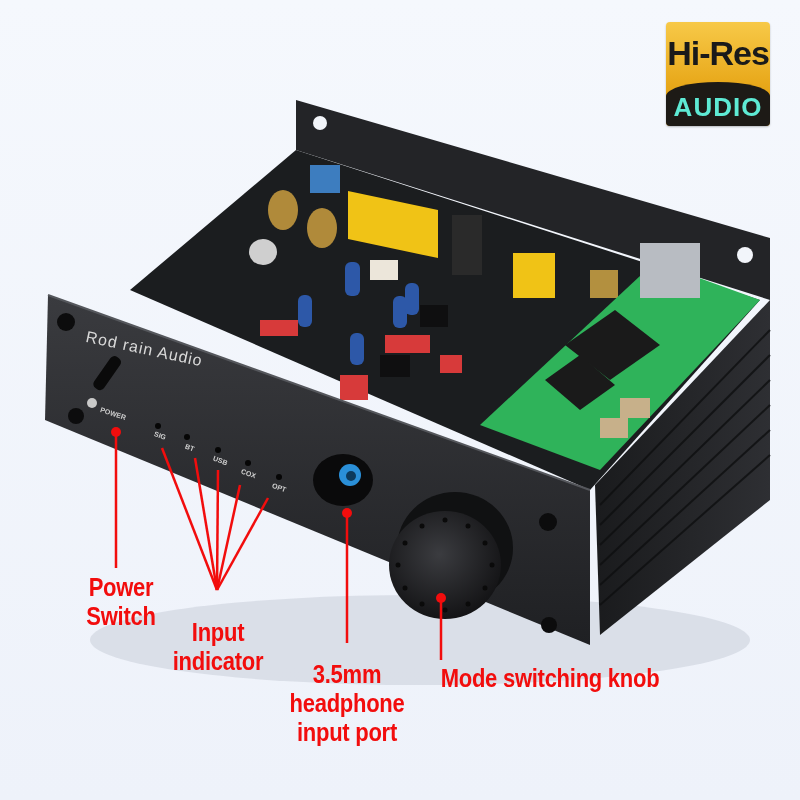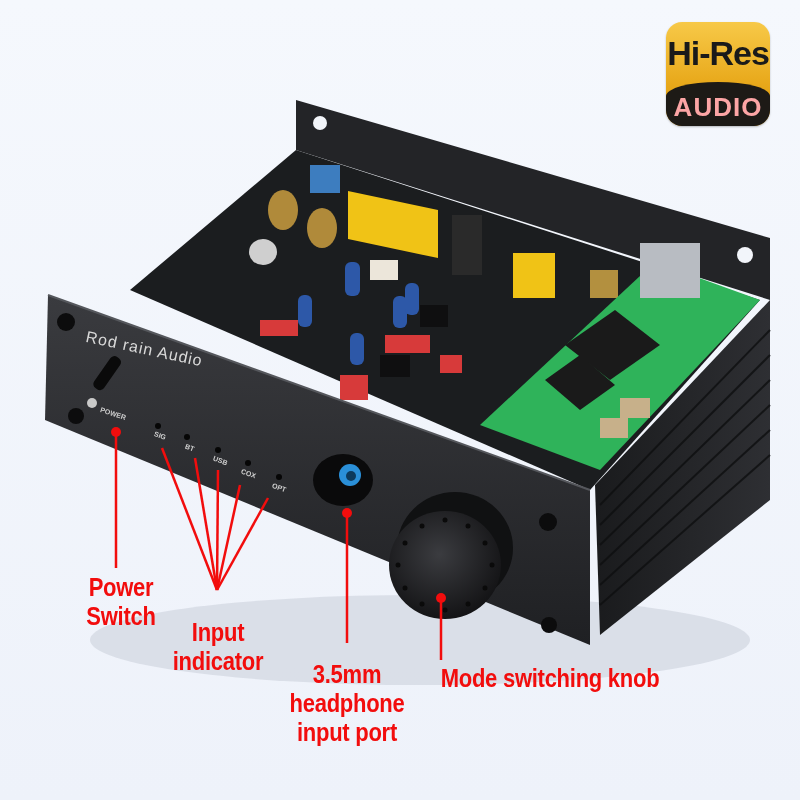--- a/index.html
+++ b/index.html
@@ -1,23 +1,23 @@
 <!DOCTYPE html>
 <html><head>
 <meta charset="utf-8">
 <style>
   html, body { margin:0; padding:0; }
   body { width:800px; height:800px; overflow:hidden; background:#f2f6fc; position:relative; font-family:"Liberation Sans", sans-serif; }
   .stage { position:absolute; inset:0; background:linear-gradient(180deg,#f5f8fd 0%,#eef2fa 100%); }
   svg.scene { position:absolute; left:0; top:0; }
-  .hires { position:absolute; left:666px; top:22px; width:104px; height:104px; border-radius:16px;
+  .hires { position:absolute; left:666px; top:22px; width:104px; height:104px; border-radius:4px;
            background:linear-gradient(180deg,#f7c948 0%,#e8a81a 60%,#d4940f 100%); box-shadow:0 1px 2px rgba(0,0,0,.25); overflow:hidden; }
   .hires .top { position:absolute; left:0; right:0; top:12px; text-align:center; font-weight:bold; font-size:34px; color:#1a1a1a; letter-spacing:-1px; }
   .hires .bot { position:absolute; left:0; right:0; bottom:0; height:44px; background:#1d1a16; border-top-left-radius:50% 14px; border-top-right-radius:50% 14px; }
-  .hires .bot span { position:absolute; left:0; right:0; top:10px; text-align:center; font-weight:bold; font-size:26px; color:#fca5a5; letter-spacing:1px; }
+  .hires .bot span { position:absolute; left:0; right:0; top:10px; text-align:center; font-weight:bold; font-size:26px; color:#5eead4; letter-spacing:1px; }
   .label { position:absolute; color:#f20d0d; font-weight:bold; font-family:"Liberation Sans", sans-serif; font-size:25px; line-height:29px; text-align:center; transform:scaleX(0.88); transform-origin:center; letter-spacing:-0.3px; }
   .brand { position:absolute; left:88px; top:328px; color:#d9d9d9; font-size:16px; transform:rotate(12deg); transform-origin:left top; letter-spacing:1px; }
   .panel-text { position:absolute; color:#cfcfcf; font-size:7px; font-weight:bold; }
 </style>
 </head>
 <body>
 
 <div class="stage"></div>
 
 <svg class="scene" width="800" height="800" viewBox="0 0 800 800">

